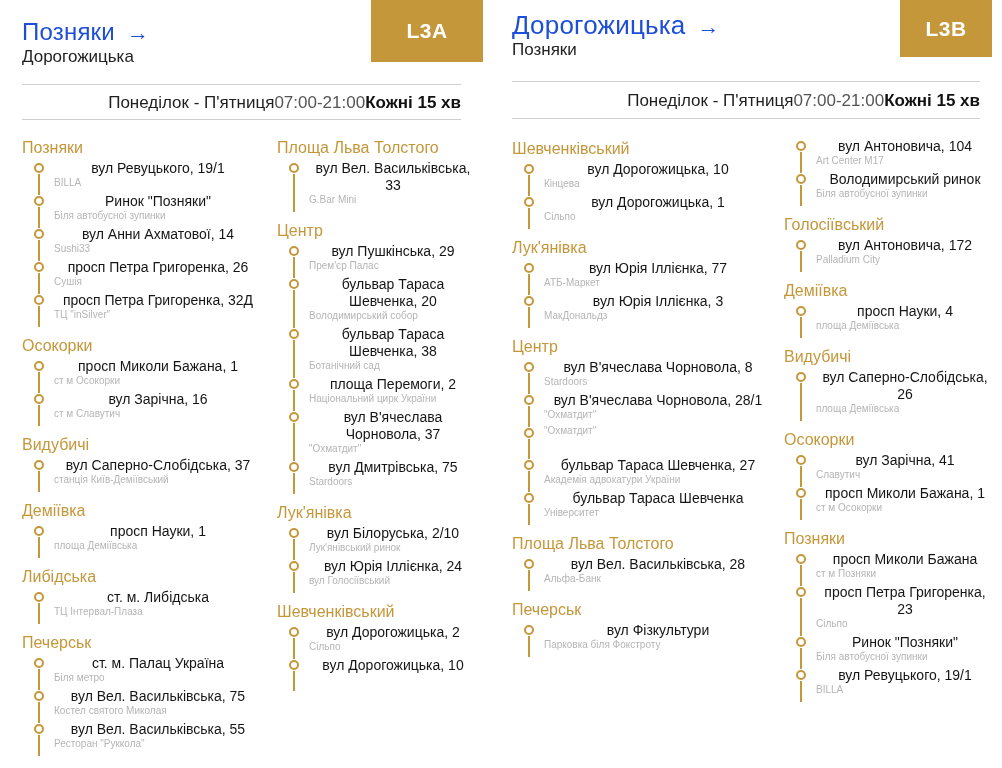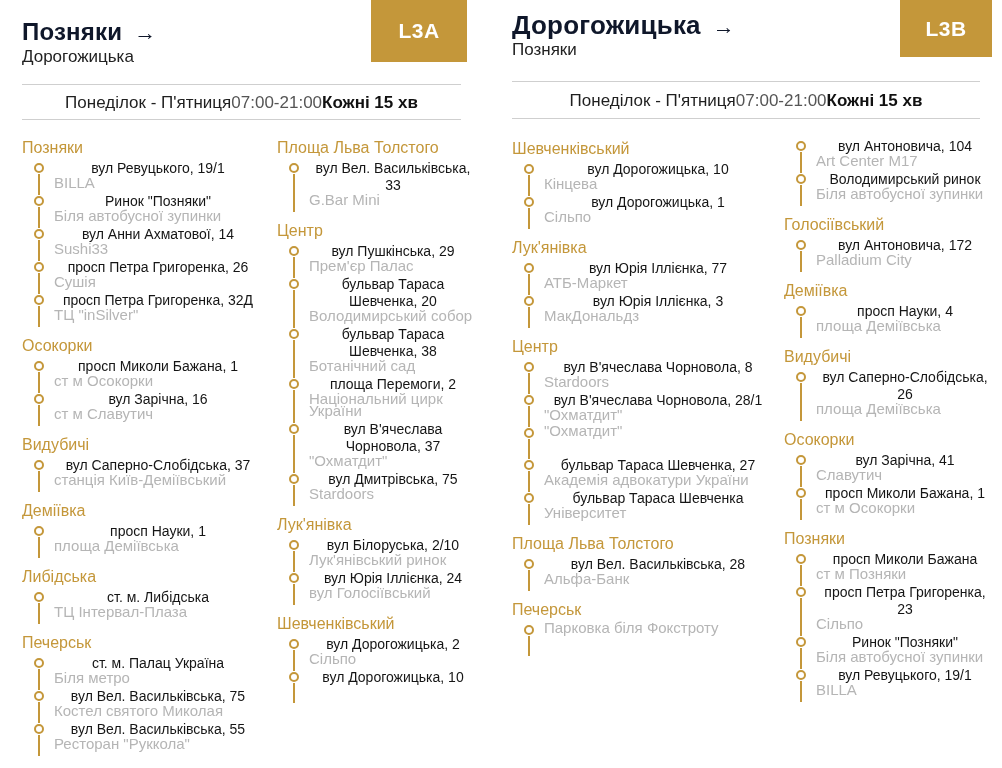--- a/index.html
+++ b/index.html
@@ -3,50 +3,50 @@
 <meta charset="utf-8">
 <style>
   * { box-sizing: border-box; margin: 0; padding: 0; }
   html, body { width: 1002px; height: 768px; background: #ffffff; overflow: hidden; }
   body { font-family: "Liberation Sans", "DejaVu Sans", sans-serif; color: #1a1a1a; position: relative; }
 
   .panel { position: absolute; top: 0; height: 768px; }
   .panel.left { left: 0; width: 490px; }
   .panel.right { left: 500px; width: 502px; }
 
-  .title { position: absolute; font-size: 24px; font-weight: bold; color: #0f172a; letter-spacing: 0.2px; white-space: nowrap; }
+  .title { position: absolute; font-size: 24px; font-weight: normal; color: #1d4ed8; letter-spacing: 0.2px; white-space: nowrap; }
   .title .arrow { margin-left: 12px; font-size: 22px; }
   .subtitle { position: absolute; font-size: 17px; color: #222; white-space: nowrap; }
   .badge { position: absolute; background: #c4973a; color: #fff; font-size: 21px; font-weight: bold; display: flex; align-items: center; justify-content: center; letter-spacing: 0.5px; }
 
   .rule { position: absolute; height: 1px; background: #cfcfcf; }
-  .schedule { position: absolute; display: flex; justify-content: center; align-items: center; font-size: 17px; white-space: nowrap; }
+  .schedule { position: absolute; display: flex; justify-content: flex-end; align-items: center; font-size: 17px; white-space: nowrap; }
   .schedule .days { color: #1f1f1f; }
   .schedule .hours { color: #555; }
   .schedule .freq { color: #111; font-weight: bold; }
 
   .col { position: absolute; }
   .district { font-size: 16px; color: #c4973a; margin-top: 12px; margin-bottom: 3px; white-space: nowrap; }
   .district.first { margin-top: 0; }
   .stops { position: relative; }
   .stop { position: relative; padding-left: 32px; min-height: 32px; padding-bottom: 4px; }
   .stop .dot { position: absolute; left: 12px; top: 3px; width: 10px; height: 10px; border: 2.5px solid #c4973a; border-radius: 50%; background: #fff; z-index: 2; }
   .stop .line { position: absolute; left: 16px; top: 14px; bottom: -2px; width: 2px; background: #c4973a; z-index: 1; }
   .stop .name { font-size: 14px; color: #151515; line-height: 17px; text-align: center; }
-  .stop .landmark { font-size: 15px; color: #b5b5b5; line-height: 12px; }
+  .stop .landmark { font-size: 10px; color: #b5b5b5; line-height: 12px; }
 </style>
 </head>
 <body>
 
 <div class="panel left">
   <div class="title" style="left:22px; top:18px;">
     <span>Позняки</span><span class="arrow">→</span>
   </div>
   <div class="subtitle" style="left:22px; top:47px;">Дорогожицька</div>
-  <div class="badge" style="left:371px; top:0; width:96px; height:62px;">L3A</div>
+  <div class="badge" style="left:371px; top:0; width:112px; height:62px;">L3A</div>
   <div class="rule" style="left:22px; top:84px; width:439px;"></div>
   <div class="schedule" style="left:22px; top:90px; width:439px; height:26px;">
     <span class="days">Понеділок - П'ятниця</span>
     <span class="hours">07:00-21:00</span>
     <span class="freq">Кожні 15 хв</span>
   </div>
   <div class="rule" style="left:22px; top:119px; width:439px;"></div>
 
   <div class="col" style="left:22px; top:139px; width:240px;">
       <div class="district first">Позняки</div>
@@ -312,20 +312,21 @@
           <span class="line"></span>
           <div class="name">вул Вел. Васильківська, 28</div>
           <div class="landmark">Альфа-Банк</div>
         </div>
       </div>
       <div class="district">Печерськ</div>
       <div class="stops">
         <div class="stop">
           <span class="dot"></span>
           <span class="line"></span>
+          <div class="name">вул Фізкультури</div>
           <div class="landmark">Парковка біля Фокстроту</div>
         </div>
       </div>
     </div>
   <div class="col" style="left:284px; top:138px; width:210px;">
       <div class="stops" style="margin-top: 0px;">
         <div class="stop">
           <span class="dot"></span>
           <span class="line"></span>
           <div class="name">вул Антоновича, 104</div>

